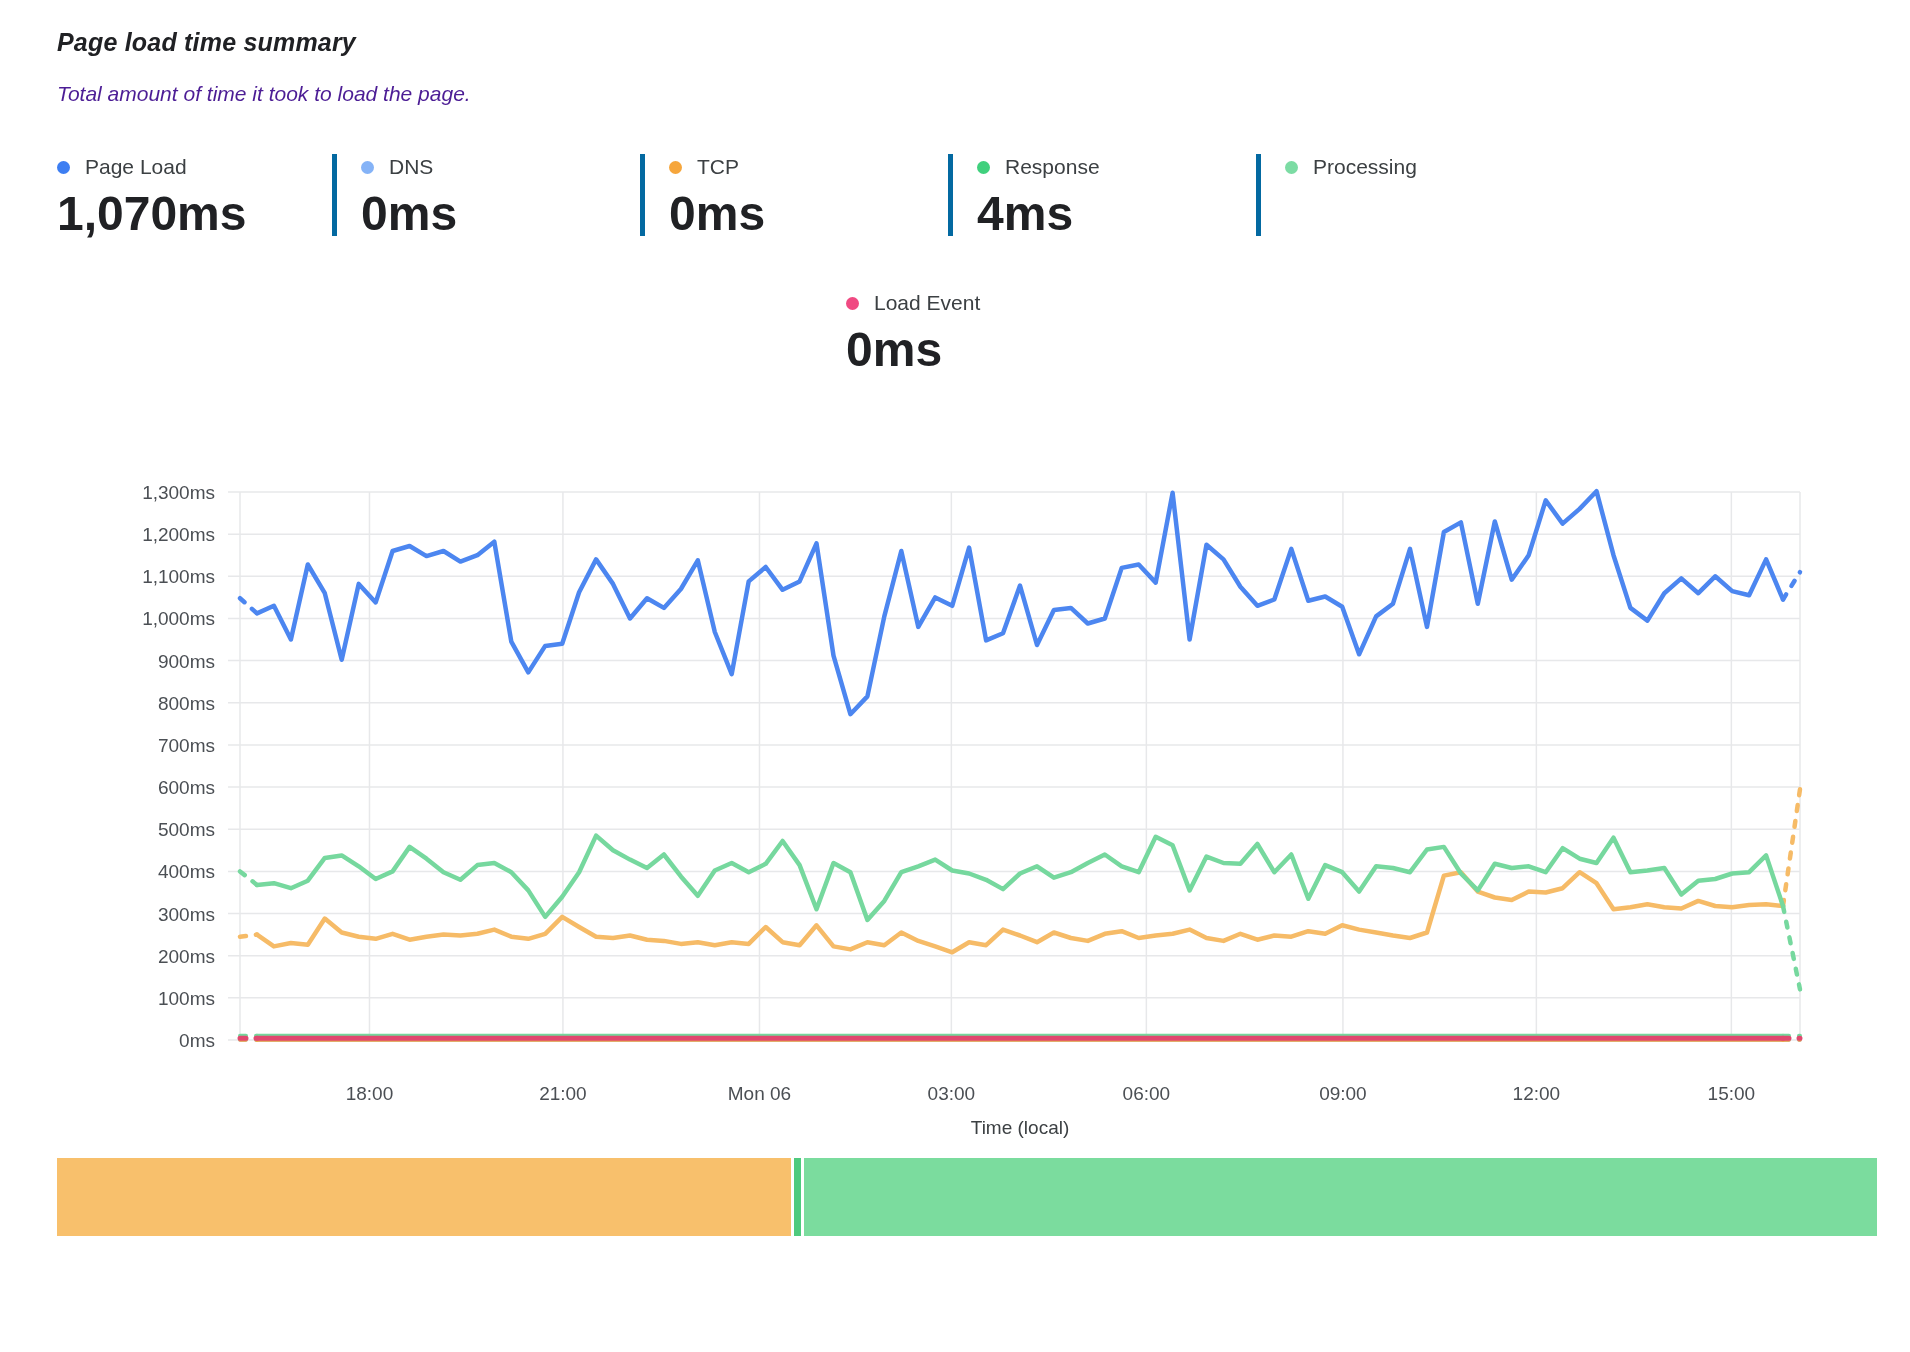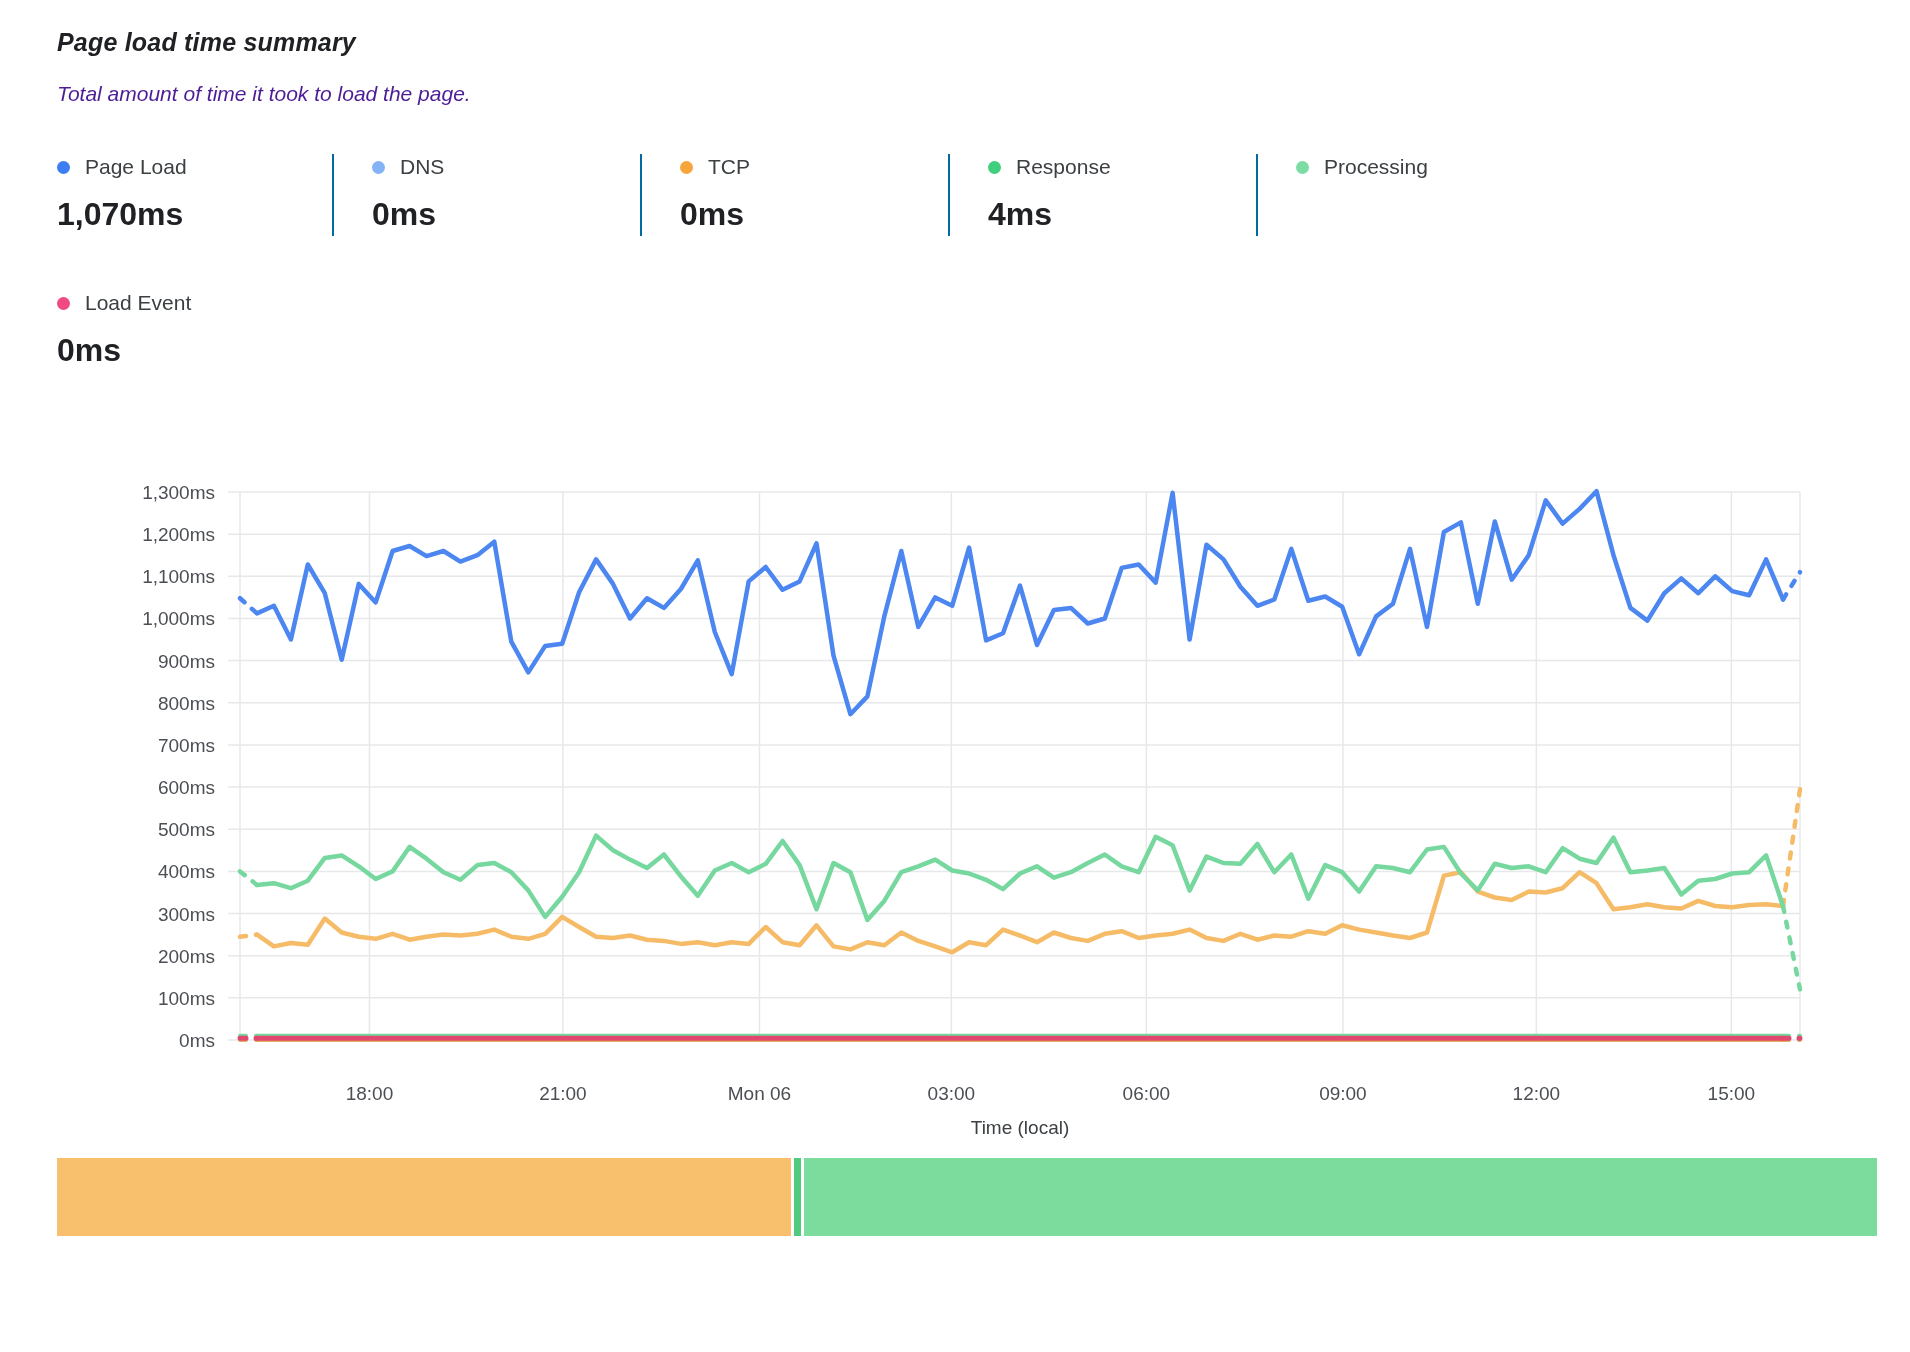--- a/index.html
+++ b/index.html
@@ -2,27 +2,27 @@
 <html><head>
 <meta charset="utf-8">
 <style>
   html,body{margin:0;padding:0;background:#ffffff;}
   body{width:1910px;font-family:"Liberation Sans","DejaVu Sans",sans-serif;color:#202124;}
   .page{padding-top:26px;}
   .hdr{margin-left:57px;font-style:italic;}
   .title{font-size:25px;font-weight:700;line-height:32px;margin:0;color:#202124;letter-spacing:.2px;}
   .subtitle{font-size:21px;font-weight:400;line-height:28px;margin:22px 0 0 0;color:#4c1d95;}
   .stats-row{display:flex;margin-left:57px;margin-top:46px;}
-  .stats-row.second{margin-top:54px;}
-  .stat{width:308px;box-sizing:border-box;padding-left:38px;border-left:2px solid #0369a1;}
+  .stats-row.second{margin-top:54px;justify-content:center;}
+  .stat{width:308px;box-sizing:border-box;padding-left:24px;border-left:5px solid #0369a1;}
   .stat:first-child{width:275px;padding-left:0;border-left:none;}
   .stats-row.second .stat{border-left:none;padding-left:0;}
   .stat-label{display:flex;align-items:center;font-size:21px;color:#3c4043;line-height:26px;}
   .dot{width:13px;height:13px;border-radius:50%;display:inline-block;margin-right:15px;flex:0 0 auto;}
-  .stat-value{font-size:32px;font-weight:700;line-height:44px;margin-top:12px;color:#202124;}
+  .stat-value{font-size:48px;font-weight:700;line-height:44px;margin-top:12px;color:#202124;}
   .chart-wrap{margin-top:0;}
   svg{display:block;}
   .bar{display:flex;gap:3px;margin:6px 0 0 57px;width:1820px;height:78px;}
   .bar .seg{height:78px;}
 </style>
 </head>
 <body>
 
 <div class="page">
   <div class="hdr">

